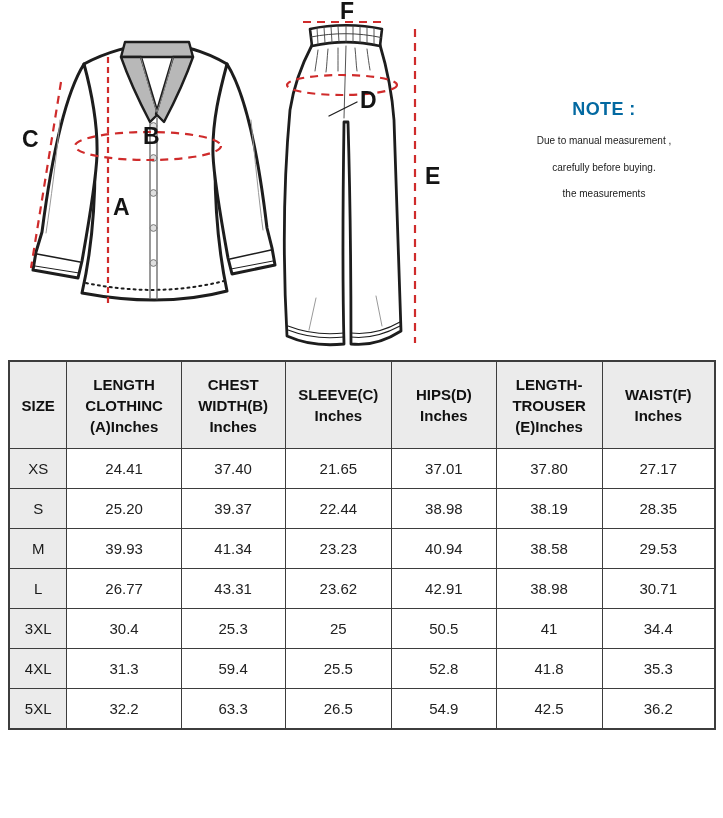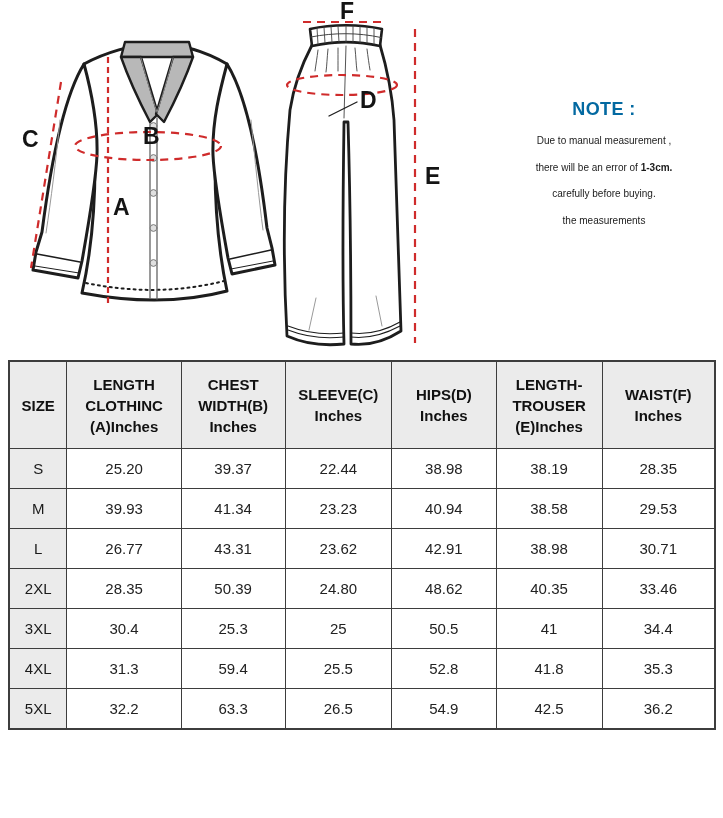--- a/index.html
+++ b/index.html
@@ -112,21 +112,20 @@
         <line x1="415" y1="29" x2="415" y2="343" stroke-dasharray="8,6"></line>
       </g>
       <text class="lbl" x="340" y="19">F</text>
       <text class="lbl" x="360" y="108">D</text>
       <text class="lbl" x="425" y="184">E</text>
     </svg>
 
     <div class="note">
       <div class="note-title">NOTE :</div>
       <div class="note-line">Due to manual measurement ,</div>
-      <div class="note-line"><span>there will be an error of </span><b>1-3cm.</b></div>
       <div class="note-line">carefully before buying.</div>
       <div class="note-line">the measurements</div>
     </div>
   </div>
 
   <table class="size-table">
     <colgroup>
       <col style="width:8.2%">
         <col style="width:16.2%">
         <col style="width:14.7%">
@@ -150,20 +149,29 @@
 Inches</th>
         <th>LENGTH-
 TROUSER
 (E)Inches</th>
         <th>WAIST(F)
 Inches</th>
       </tr>
     </thead>
     <tbody id="size-table-body">
         <tr>
+          <th scope="row">XS</th>
+          <td>24.41</td>
+          <td>37.40</td>
+          <td>21.65</td>
+          <td>37.01</td>
+          <td>37.80</td>
+          <td>27.17</td>
+        </tr>
+        <tr>
           <th scope="row">S</th>
           <td>25.20</td>
           <td>39.37</td>
           <td>22.44</td>
           <td>38.98</td>
           <td>38.19</td>
           <td>28.35</td>
         </tr>
         <tr>
           <th scope="row">M</th>
@@ -177,29 +185,20 @@
         <tr>
           <th scope="row">L</th>
           <td>26.77</td>
           <td>43.31</td>
           <td>23.62</td>
           <td>42.91</td>
           <td>38.98</td>
           <td>30.71</td>
         </tr>
         <tr>
-          <th scope="row">2XL</th>
-          <td>28.35</td>
-          <td>50.39</td>
-          <td>24.80</td>
-          <td>48.62</td>
-          <td>40.35</td>
-          <td>33.46</td>
-        </tr>
-        <tr>
           <th scope="row">3XL</th>
           <td>30.4</td>
           <td>25.3</td>
           <td>25</td>
           <td>50.5</td>
           <td>41</td>
           <td>34.4</td>
         </tr>
         <tr>
           <th scope="row">4XL</th>

